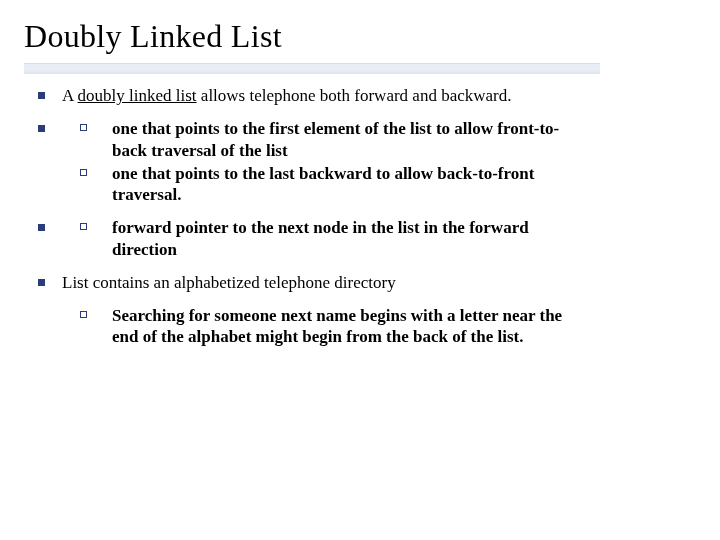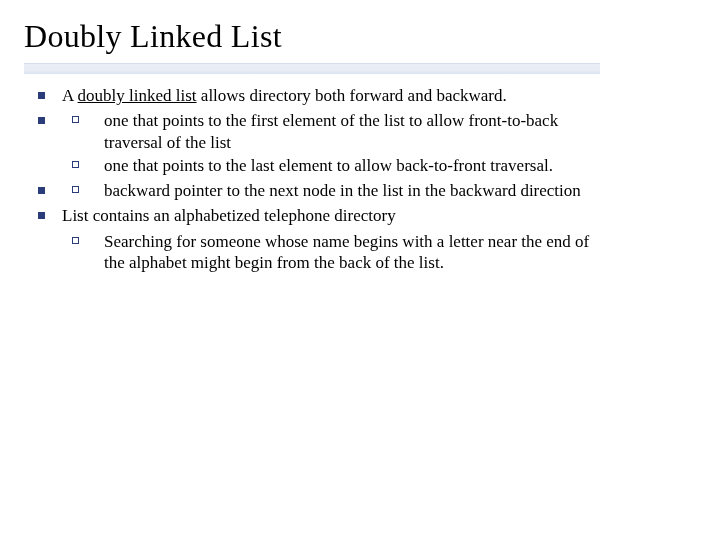--- a/index.html
+++ b/index.html
@@ -53,22 +53,23 @@
     content: "";
     position: absolute;
     left: 6px;
     top: 7px;
     width: 7px;
     height: 7px;
     background: #2a3d7a;
   }
   ul.level2 {
     list-style: none;
-    margin: 4px;
+    margin: 12px;
     padding: 0 0 0 0;
+    font-weight: bold;
   }
   ul.level2 > li {
     position: relative;
     padding-left: 38px;
     margin: 0 0 2px 0;
   }
   ul.level2 > li::before {
     content: "";
     position: absolute;
     left: 6px;
@@ -84,26 +85,26 @@
 </head>
 <body>
 
 <div class="slide">
   <h1 class="title">Doubly Linked List</h1>
   <div class="rule-area">
     <div class="rule-band"></div>
   </div>
   <div class="body">
     <ul class="level1" id="bullets">
-        <li><span><span>A </span><span class="underline">doubly linked list</span><span> allows directory both forward and backward.</span></span></li>
+        <li><span><span>A </span><span class="underline">doubly linked list</span><span> allows telephone both forward and backward.</span></span></li>
         <li><ul class="level2">
             <li>one that points to the first element of the list to allow front-to-back traversal of the list</li>
-            <li>one that points to the last element to allow back-to-front traversal.</li>
+            <li>one that points to the last backward to allow back-to-front traversal.</li>
           </ul></li>
         <li><ul class="level2">
-            <li>backward pointer to the next node in the list in the backward direction</li>
+            <li>forward pointer to the next node in the list in the forward direction</li>
           </ul></li>
         <li><span><span>List contains an alphabetized telephone directory</span></span><ul class="level2">
-            <li>Searching for someone whose name begins with a letter near the end of the alphabet might begin from the back of the list.</li>
+            <li>Searching for someone next name begins with a letter near the end of the alphabet might begin from the back of the list.</li>
           </ul></li>
       </ul>
   </div>
 </div>
 
 </body></html>

